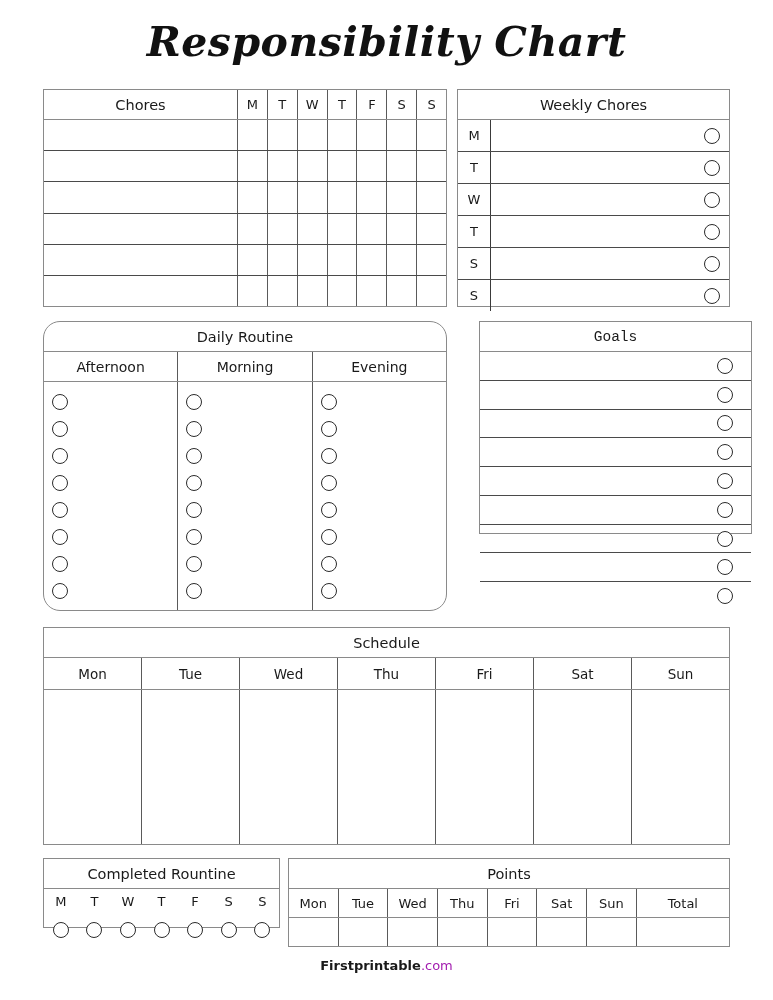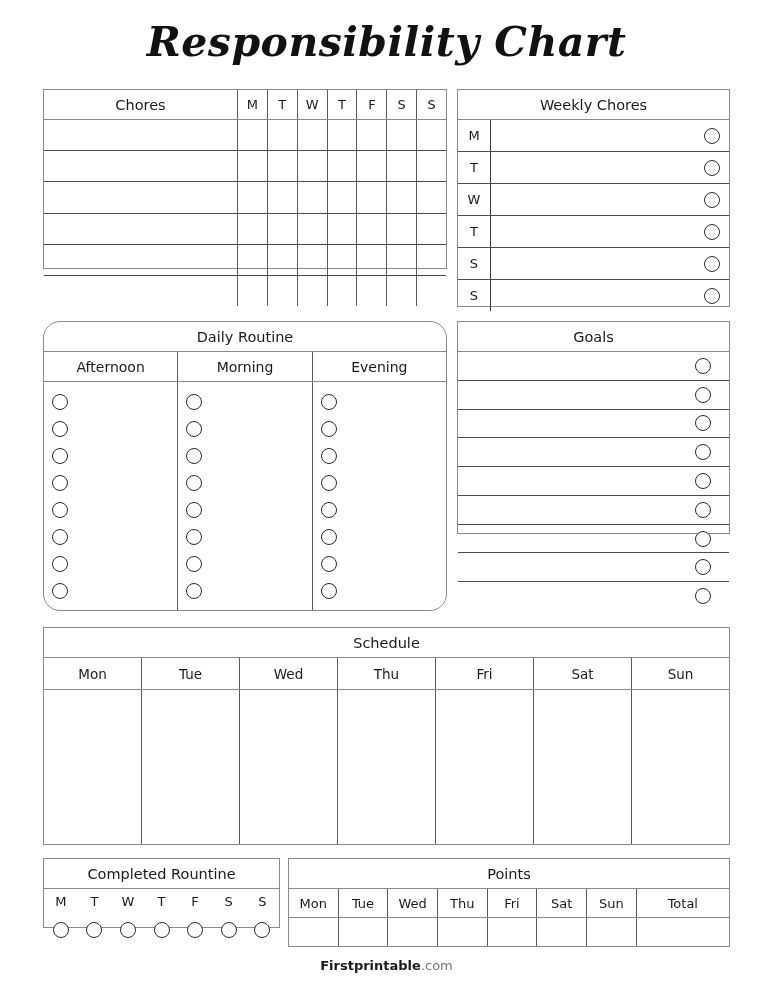--- a/index.html
+++ b/index.html
@@ -57,21 +57,21 @@
   .circ {
     width: 16px;
     height: 16px;
     border: 1.5px solid #2b2b2b;
     border-radius: 50%;
     background: #fff;
     display: inline-block;
   }
 
   
-  #chores { left: 43px; top: 89px; width: 404px; height: 180px; }
+  #chores { left: 43px; top: 89px; width: 404px; height: 218px; }
   #chores .chores-head { display: flex; height: 30px; border-bottom: 1.6px solid #8a8a8a; }
   #chores .chores-head .name {
     flex: 0 0 194px;
     line-height: 30px; text-align: center; font-size: 14.5px;
     border-right: 1.4px solid #5a5a5a;
   }
   #chores .chores-head .d {
     flex: 1 1 0;
     line-height: 30px; text-align: center; font-size: 13px;
     border-right: 1.3px solid #5a5a5a;
@@ -108,21 +108,21 @@
   #daily .dr-sub div:last-child { border-right: none; }
   #daily .dr-cols { display: flex; height: 228px; }
   #daily .dcol {
     flex: 1 1 0; border-right: 1.5px solid #5a5a5a;
     display: flex; flex-direction: column; justify-content: space-around;
     padding: 6px 0 6px 8px;
   }
   #daily .dcol:last-child { border-right: none; }
 
   
-  #goals { left: 457px; top: 321px; width: 273px; height: 213px; }
+  #goals { left: 479px; top: 321px; width: 273px; height: 213px; font-family: Liberation Mono, monospace; }
   #goals .gbody { height: 258px; display: flex; flex-direction: column; }
   #goals .grow {
     flex: 1 1 0; display: flex; align-items: center; justify-content: flex-end;
     border-bottom: 1.4px solid #4a4a4a; padding-right: 18px;
   }
   #goals .grow:last-child { border-bottom: none; }
 
   
   #schedule { left: 43px; top: 627px; width: 687px; height: 218px; }
   #schedule .sc-days { display: flex; height: 32px; border-bottom: 1.6px solid #8a8a8a; }
@@ -153,21 +153,21 @@
   #points .pt-body { display: flex; height: 28px; }
   #points .pt-body div { flex: 1 1 0; border-right: 1.5px solid #5a5a5a; }
   #points .pt-body div.total { flex: 1.9 1 0; border-right: none; }
 
   
   .footer {
     position: absolute; left: 0; top: 958px; width: 773px;
     text-align: center; font-size: 13px; white-space: nowrap;
   }
   .footer .brand { font-weight: 700; color: #1a1a1a; }
-  .footer .tld { color: #737373; }
+  .footer .tld { color: #a21caf; }
 </style>
 </head>
 <body>
 
 <div class="page">
 
   <div class="title">Responsibility Chart</div>
 
   <div class="box" id="chores">
     <div class="chores-head">

